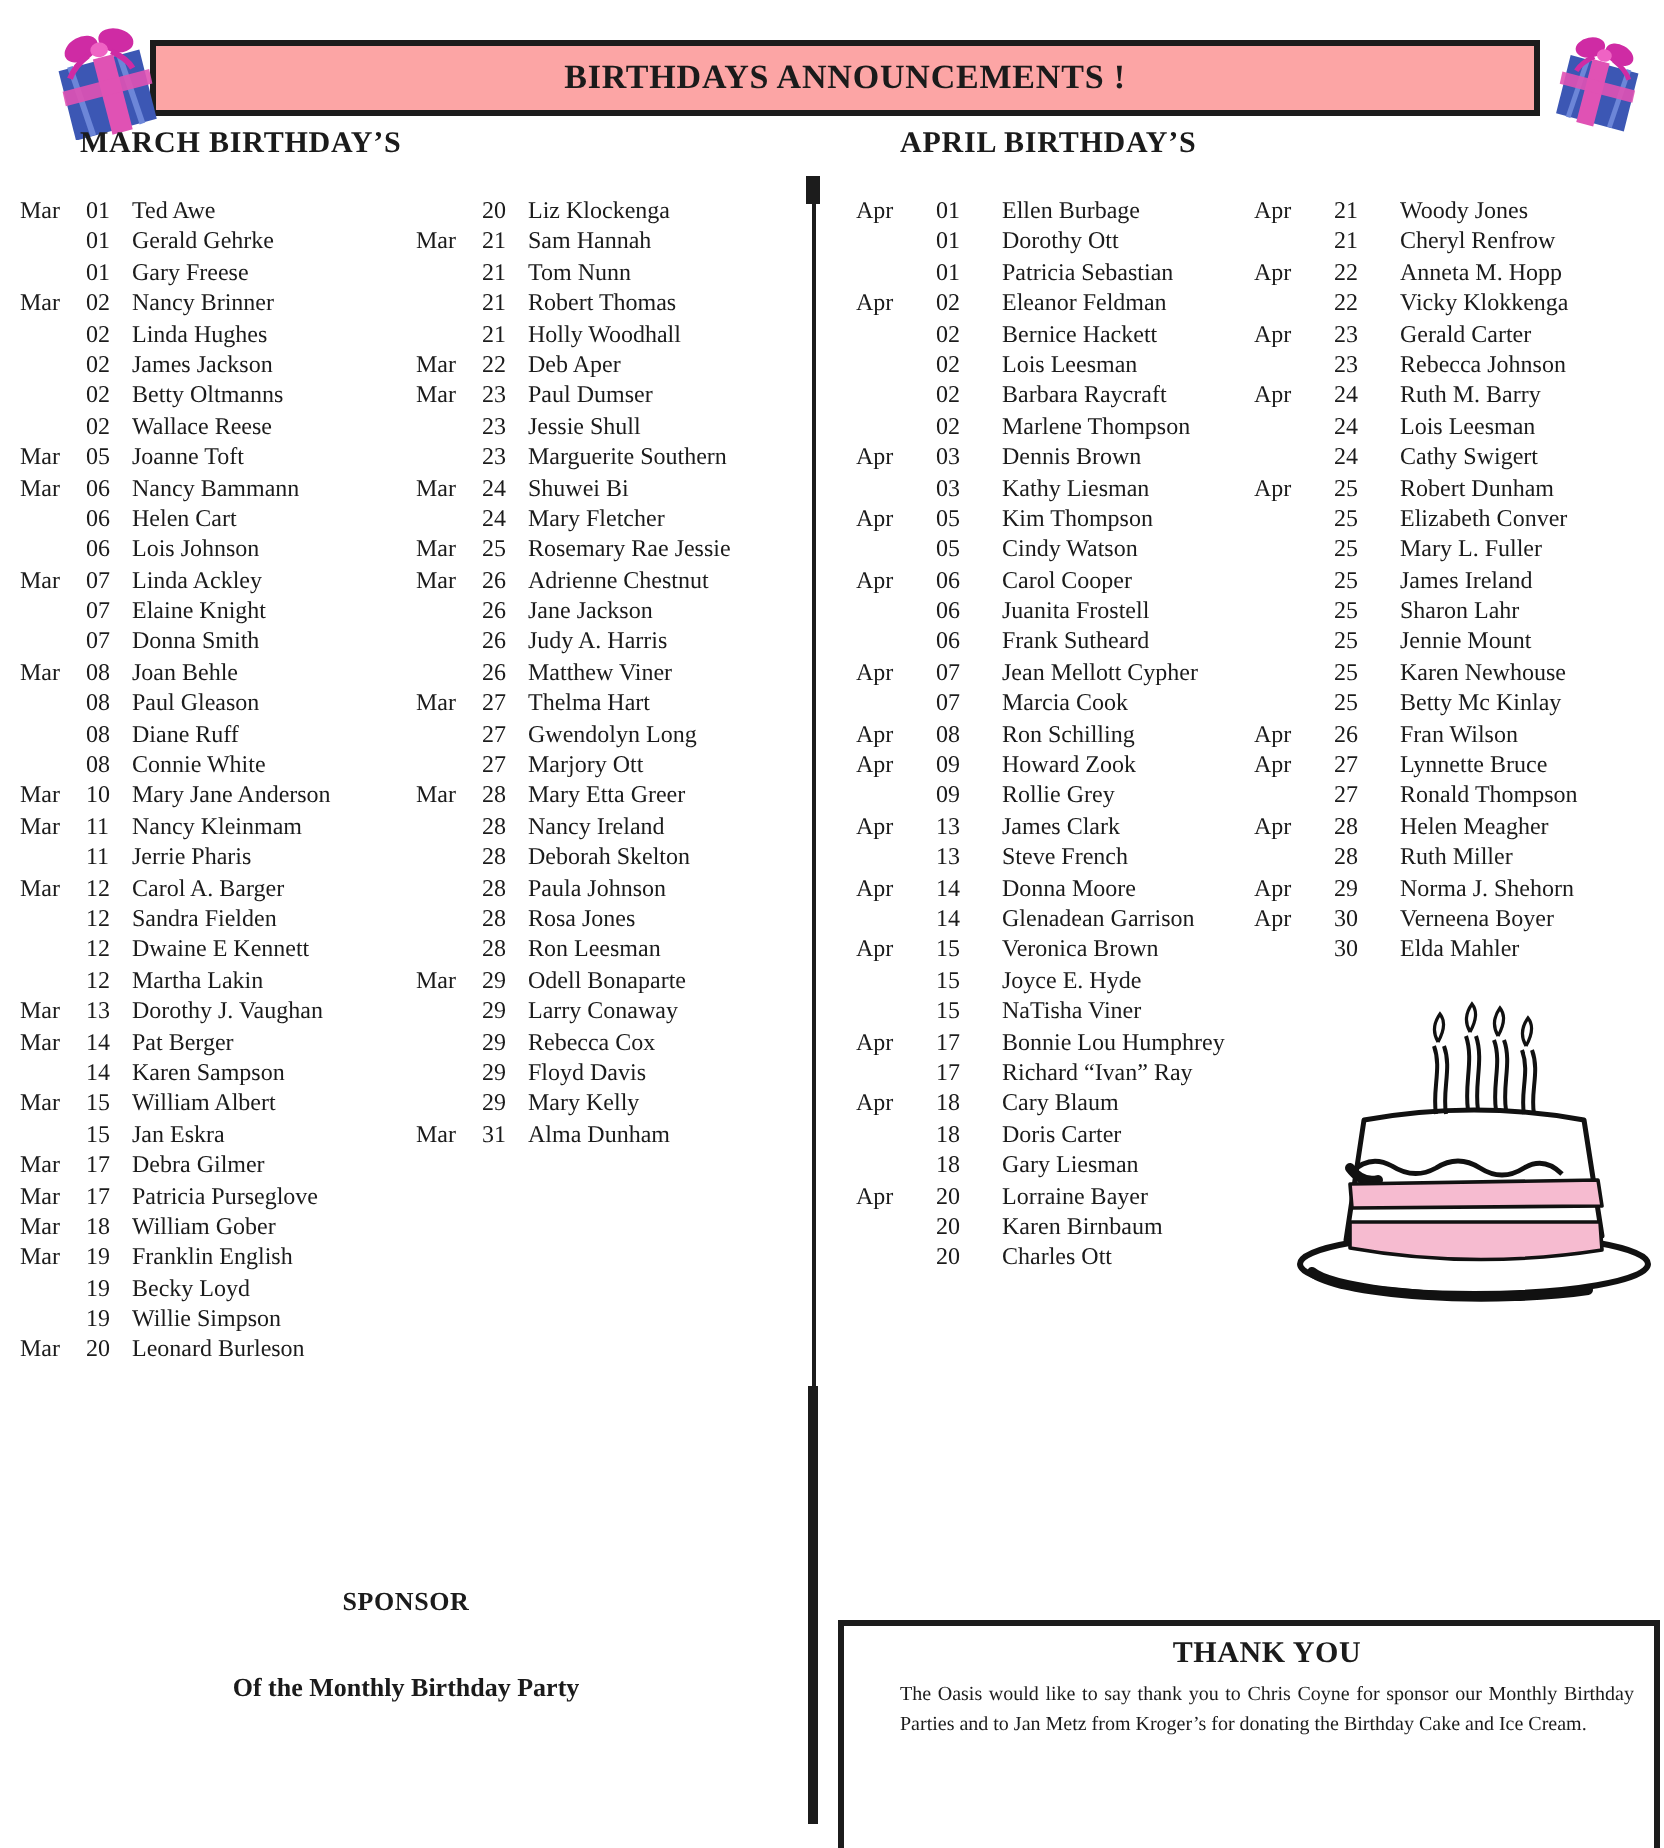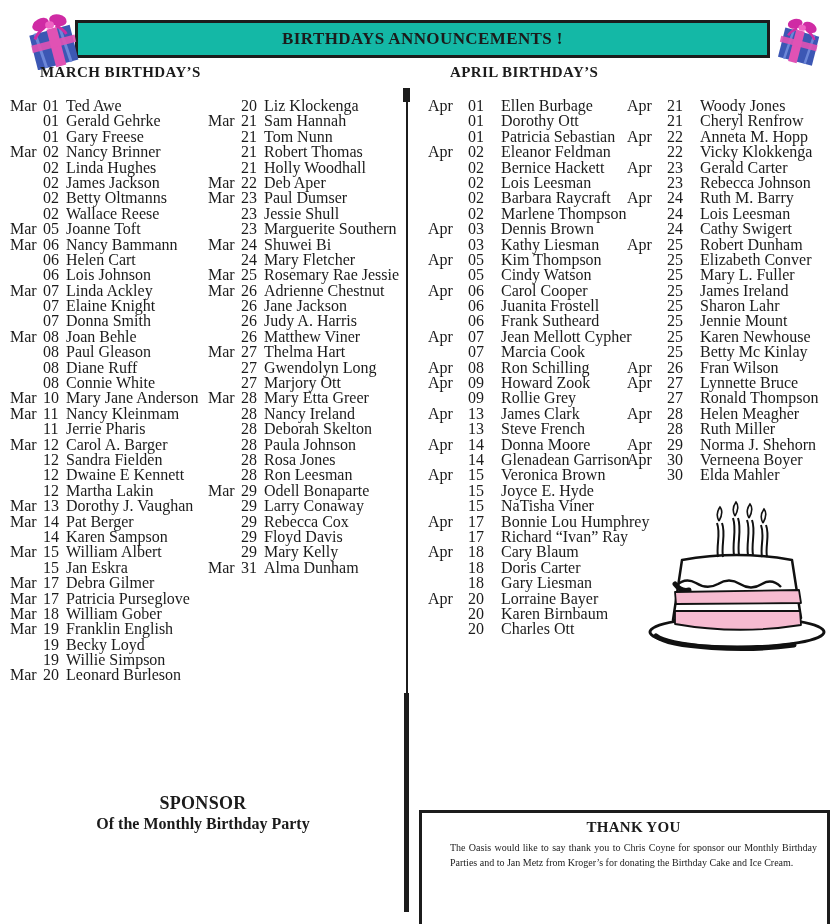--- a/index.html
+++ b/index.html
@@ -3,49 +3,49 @@
 <meta charset="utf-8">
 <style>
   html,body { margin:0; padding:0; background:#ffffff; }
   body {
     width:832px; height:924px; position:relative; overflow:hidden;
     font-family:"Liberation Serif", serif; color:#1b1b1b;
   }
   .header-box {
     position:absolute; left:75px; top:20px; width:689px; height:32px;
     border:3px solid #1c1c1c; display:flex; align-items:center; justify-content:center;
-    background:#14b8a6;
+    background:#fca5a5;
   }
   .header-title { font-weight:bold; font-size:17px; letter-spacing:.4px; }
   .gift { position:absolute; }
   .gift-left  { left:12px;  top:2px;  width:78px; height:68px; }
   .gift-right { left:770px; top:6px;  width:62px; height:62px; }
   .section-heading {
     position:absolute; top:64px; font-weight:bold; font-size:15px;
     text-align:left; letter-spacing:.4px; width:320px;
   }
   .heading-march { left:40px; }
   .heading-april { left:450px; }
   .divider-nub   { position:absolute; left:403px; top:88px;  width:7px; height:14px; background:#1c1c1c; }
   .divider-thin  { position:absolute; left:406px; top:100px; width:2px; height:593px; background:#1c1c1c; }
   .divider-thick { position:absolute; left:404px; top:693px; width:5px; height:219px; background:#1c1c1c; }
-  .list { position:absolute; top:98px; font-size:16px; }
+  .list { position:absolute; top:98px; font-size:12px; }
   .list .row { display:flex; height:15.4px; line-height:15.4px; white-space:nowrap; }
   .list .m, .list .d { flex:0 0 auto; }
   .list.march .m { width:33px; }
   .list.march .d { width:23px; }
   .list.april .m { width:40px; }
   .list.april .d { width:33px; }
   #march-col1 { left:10px;  width:196px; }
   #march-col2 { left:208px; width:198px; }
   #april-col1 { left:428px; width:196px; }
   #april-col2 { left:627px; width:203px; }
   .sponsor { position:absolute; left:0; top:793px; width:406px; text-align:center; }
-  .sponsor-title { font-weight:bold; font-size:18px; letter-spacing:.3px; }
-  .sponsor-sub   { font-weight:bold; font-size:16px; margin-top:1px; }
+  .sponsor-title { font-weight:bold; font-size:13px; letter-spacing:.3px; }
+  .sponsor-sub   { font-weight:bold; font-size:13px; margin-top:27px; }
   .thankyou {
     position:absolute; left:419px; top:778px; width:411px; height:140px;
     border:3px solid #1c1c1c; box-sizing:border-box; padding:4px 10px 0 28px; background:#fff;margin-top:32px;
   }
   .thankyou-title { text-align:center; font-weight:bold; font-size:15px; letter-spacing:.3px; margin-top:2px; }
   .thankyou-body  { font-size:10px; text-align:justify; line-height:1.5; margin-top:4px; }
   .cake { position:absolute; left:642px; top:500px; width:190px; height:160px; }
 </style>
 </head>
 <body>

